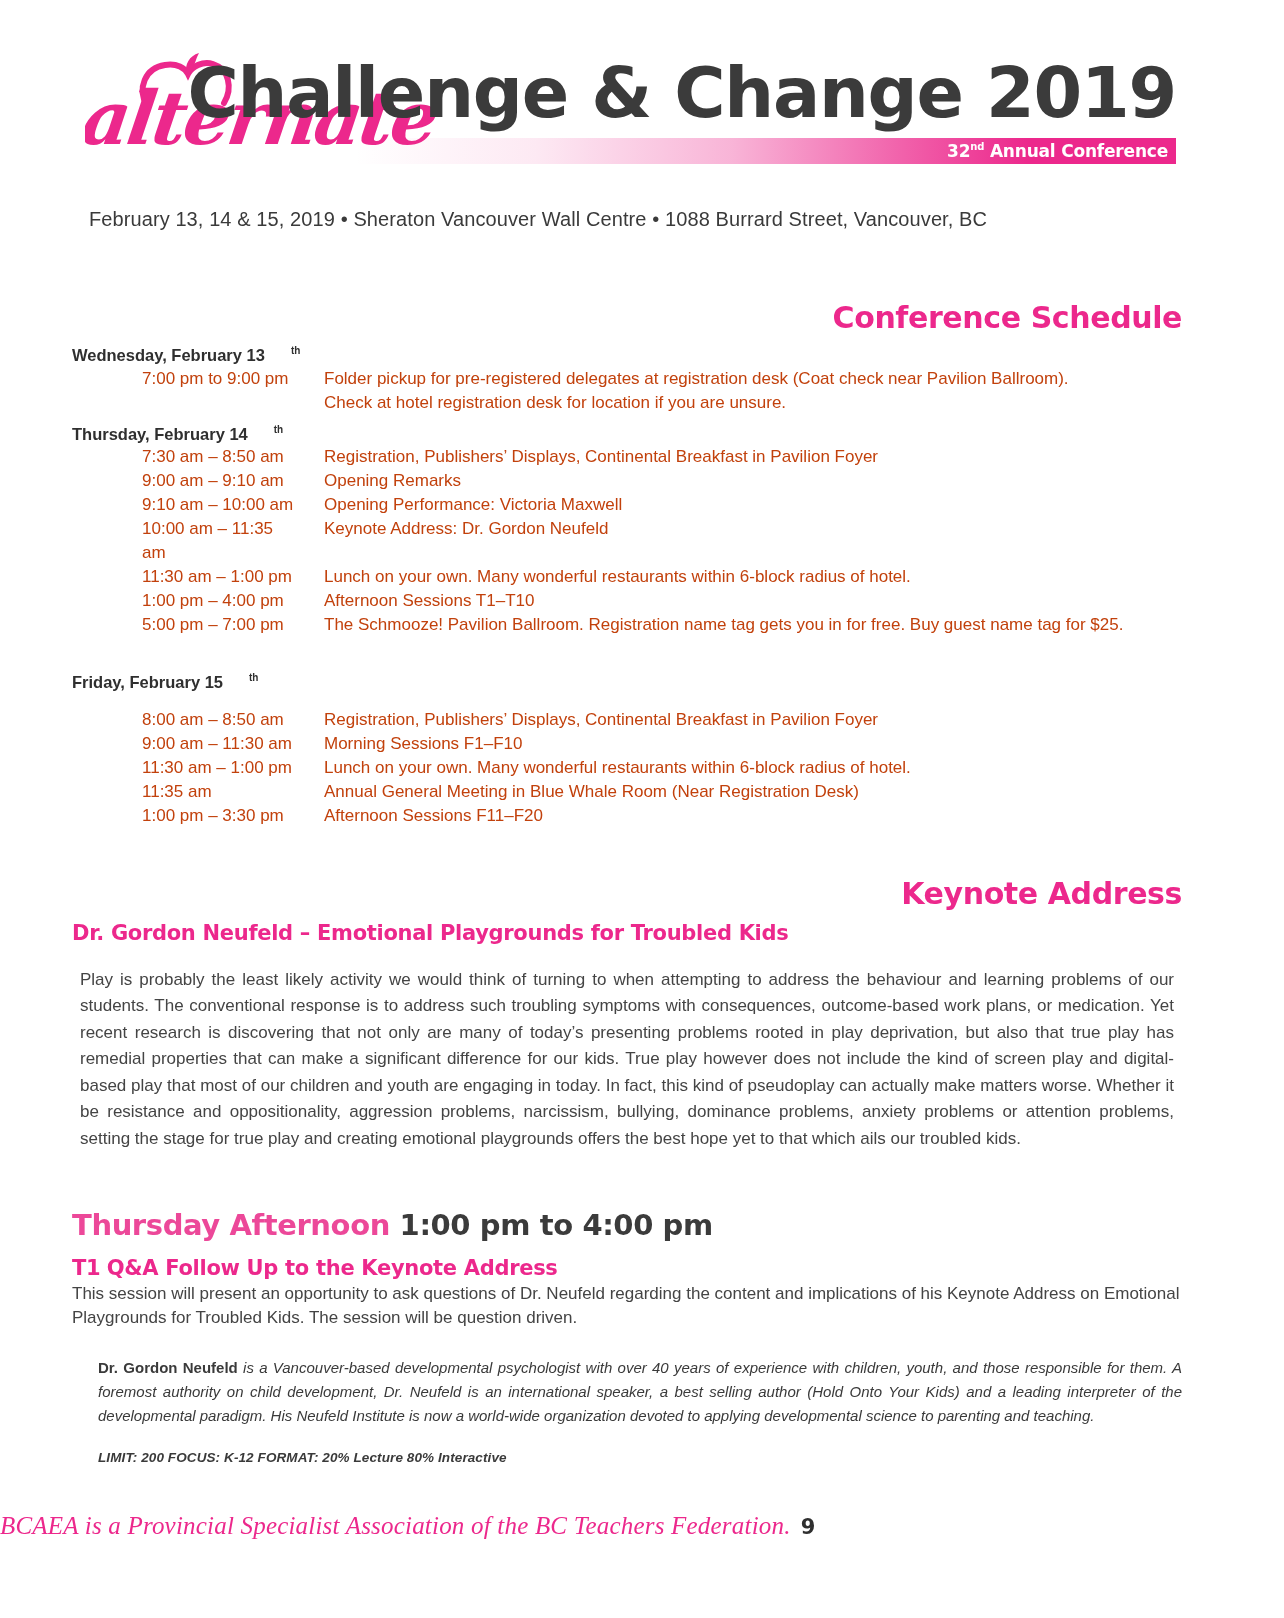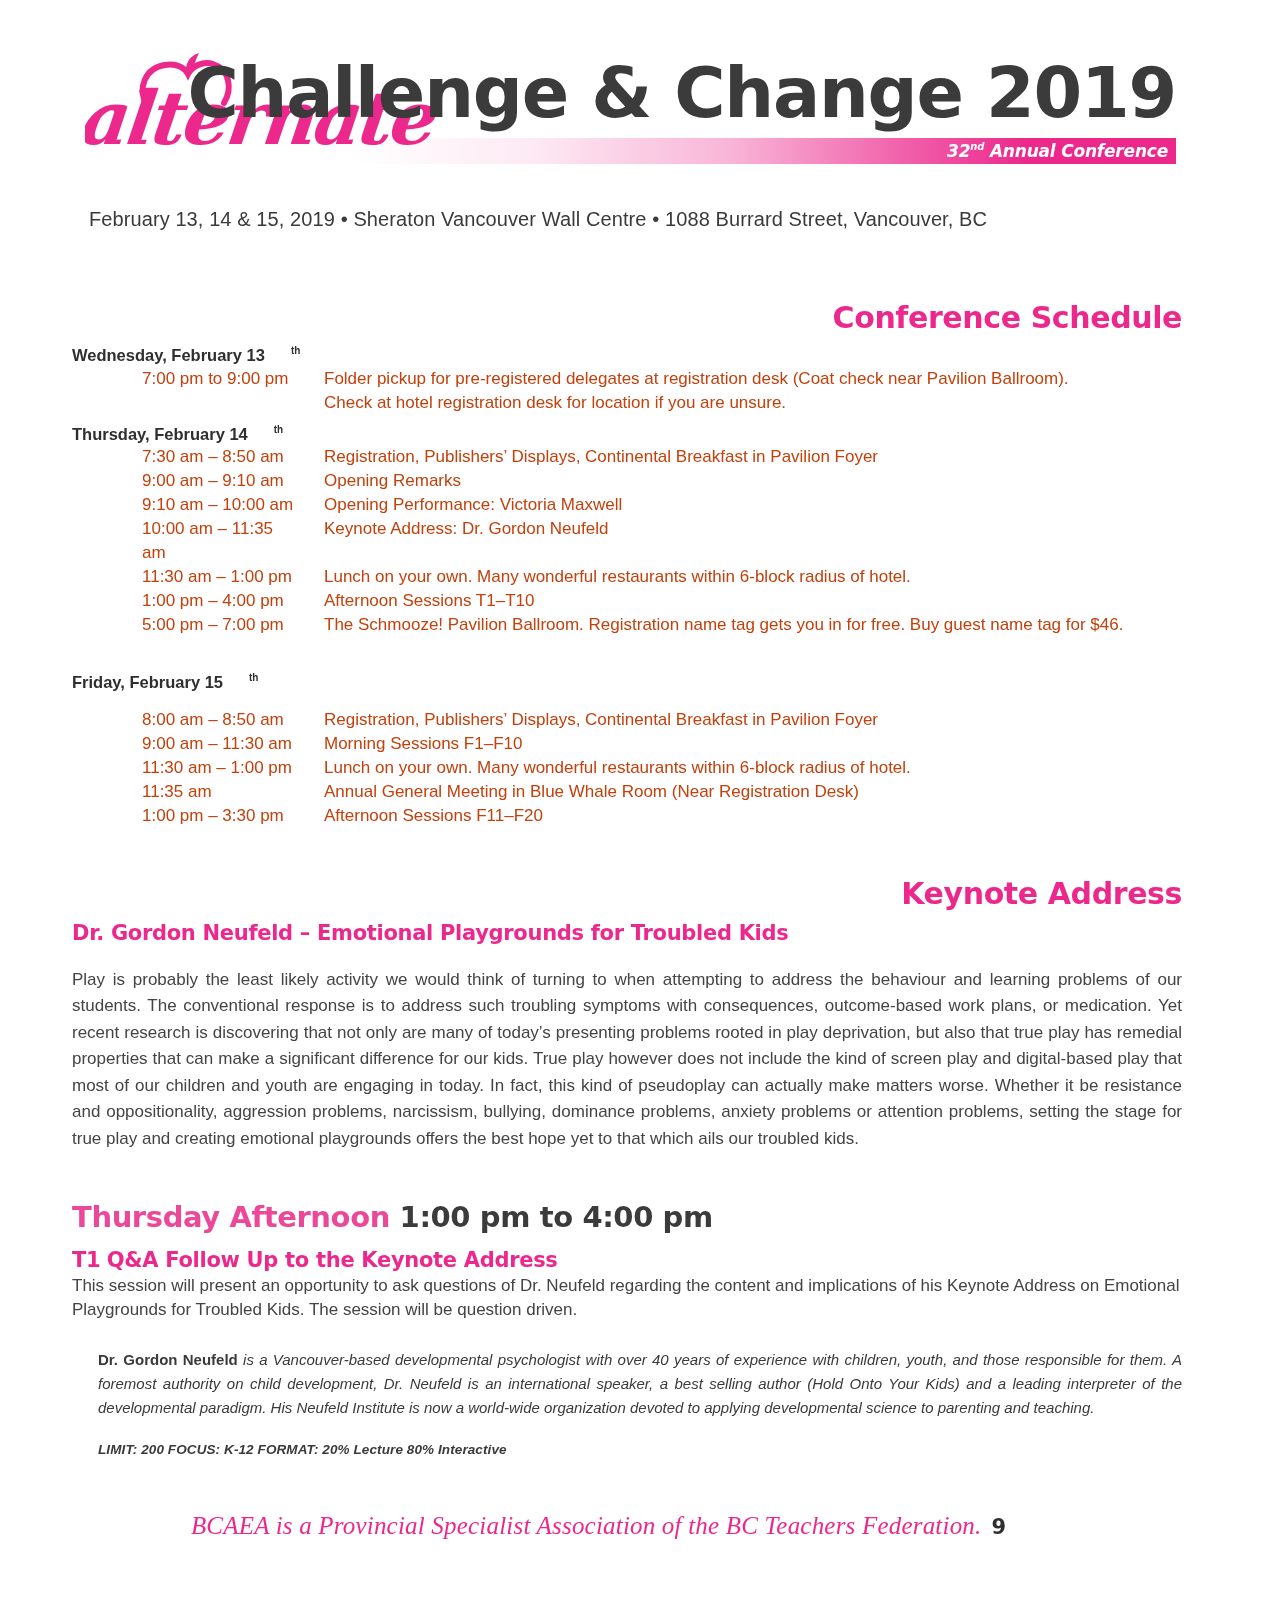--- a/index.html
+++ b/index.html
@@ -57,21 +57,20 @@
         rgba(236,40,140,0.72) 66%,
         #ec288c 82%,
         #ec288c 100%);
   }
   .subtitle-bar .sub-text {
     position: absolute;
     right: 8px;
     top: 50%;
     transform: translateY(-50%);
     font-family: "DejaVu Sans", sans-serif;
-    font-style: italic;
     font-weight: bold;
     font-size: 17px;
     color: #ffffff;
     white-space: nowrap;
     letter-spacing: -0.2px;
   }
   .subtitle-bar .sub-text sup { font-size: 10px; vertical-align: super; }
 
   .venue-line {
     position: absolute;
@@ -139,21 +138,21 @@
     font-weight: bold;
     font-size: 21px;
     color: #ec288c;
     margin: 0 0 22px 0;
     letter-spacing: -0.3px;
   }
   p.body-par {
     font-size: 17px;
     line-height: 26.5px;
     color: #444;
-    margin: 0;
+    margin: 8px;
     text-align: justify;
   }
 
   
   .sess-day {
     font-family: "DejaVu Sans", sans-serif;
     font-weight: bold;
     font-size: 29px;
     margin: 0 0 14px 0;
     letter-spacing: -0.4px;
@@ -201,22 +200,21 @@
     color: #3a3a3a;
     letter-spacing: 0.1px;
   }
 
   
   .footer {
     position: absolute;
     left: 0;
     bottom: 78px;
     width: 1176px;
-    text-align: center;
-    padding-left: 21px;
+    text-align: left;
   }
   .footer-text {
     display: inline-block;
     font-family: "Liberation Serif", serif;
     font-style: italic;
     font-size: 25px;
     color: #ec288c;
     letter-spacing: 0.2px;
   }
   .footer-page {
@@ -286,21 +284,21 @@
   <div class="sched-row">
     <div class="sched-time">11:30 am – 1:00 pm</div>
     <div class="sched-desc">Lunch on your own. Many wonderful restaurants within 6-block radius of hotel.</div>
   </div>
   <div class="sched-row">
     <div class="sched-time">1:00 pm – 4:00 pm</div>
     <div class="sched-desc">Afternoon Sessions T1–T10</div>
   </div>
   <div class="sched-row">
     <div class="sched-time">5:00 pm – 7:00 pm</div>
-    <div class="sched-desc">The Schmooze! Pavilion Ballroom. Registration name tag gets you in for free. Buy guest name tag for $46.</div>
+    <div class="sched-desc">The Schmooze! Pavilion Ballroom. Registration name tag gets you in for free. Buy guest name tag for $25.</div>
   </div>
 
   <div class="gap-md"></div>
 
   <div class="day-head"><span>Friday, February 15</span><sup>th</sup></div>
   <div class="gap-sm"></div>
   <div class="sched-row">
     <div class="sched-time">8:00 am – 8:50 am</div>
     <div class="sched-desc">Registration, Publishers’ Displays, Continental Breakfast in Pavilion Foyer</div>
   </div>

